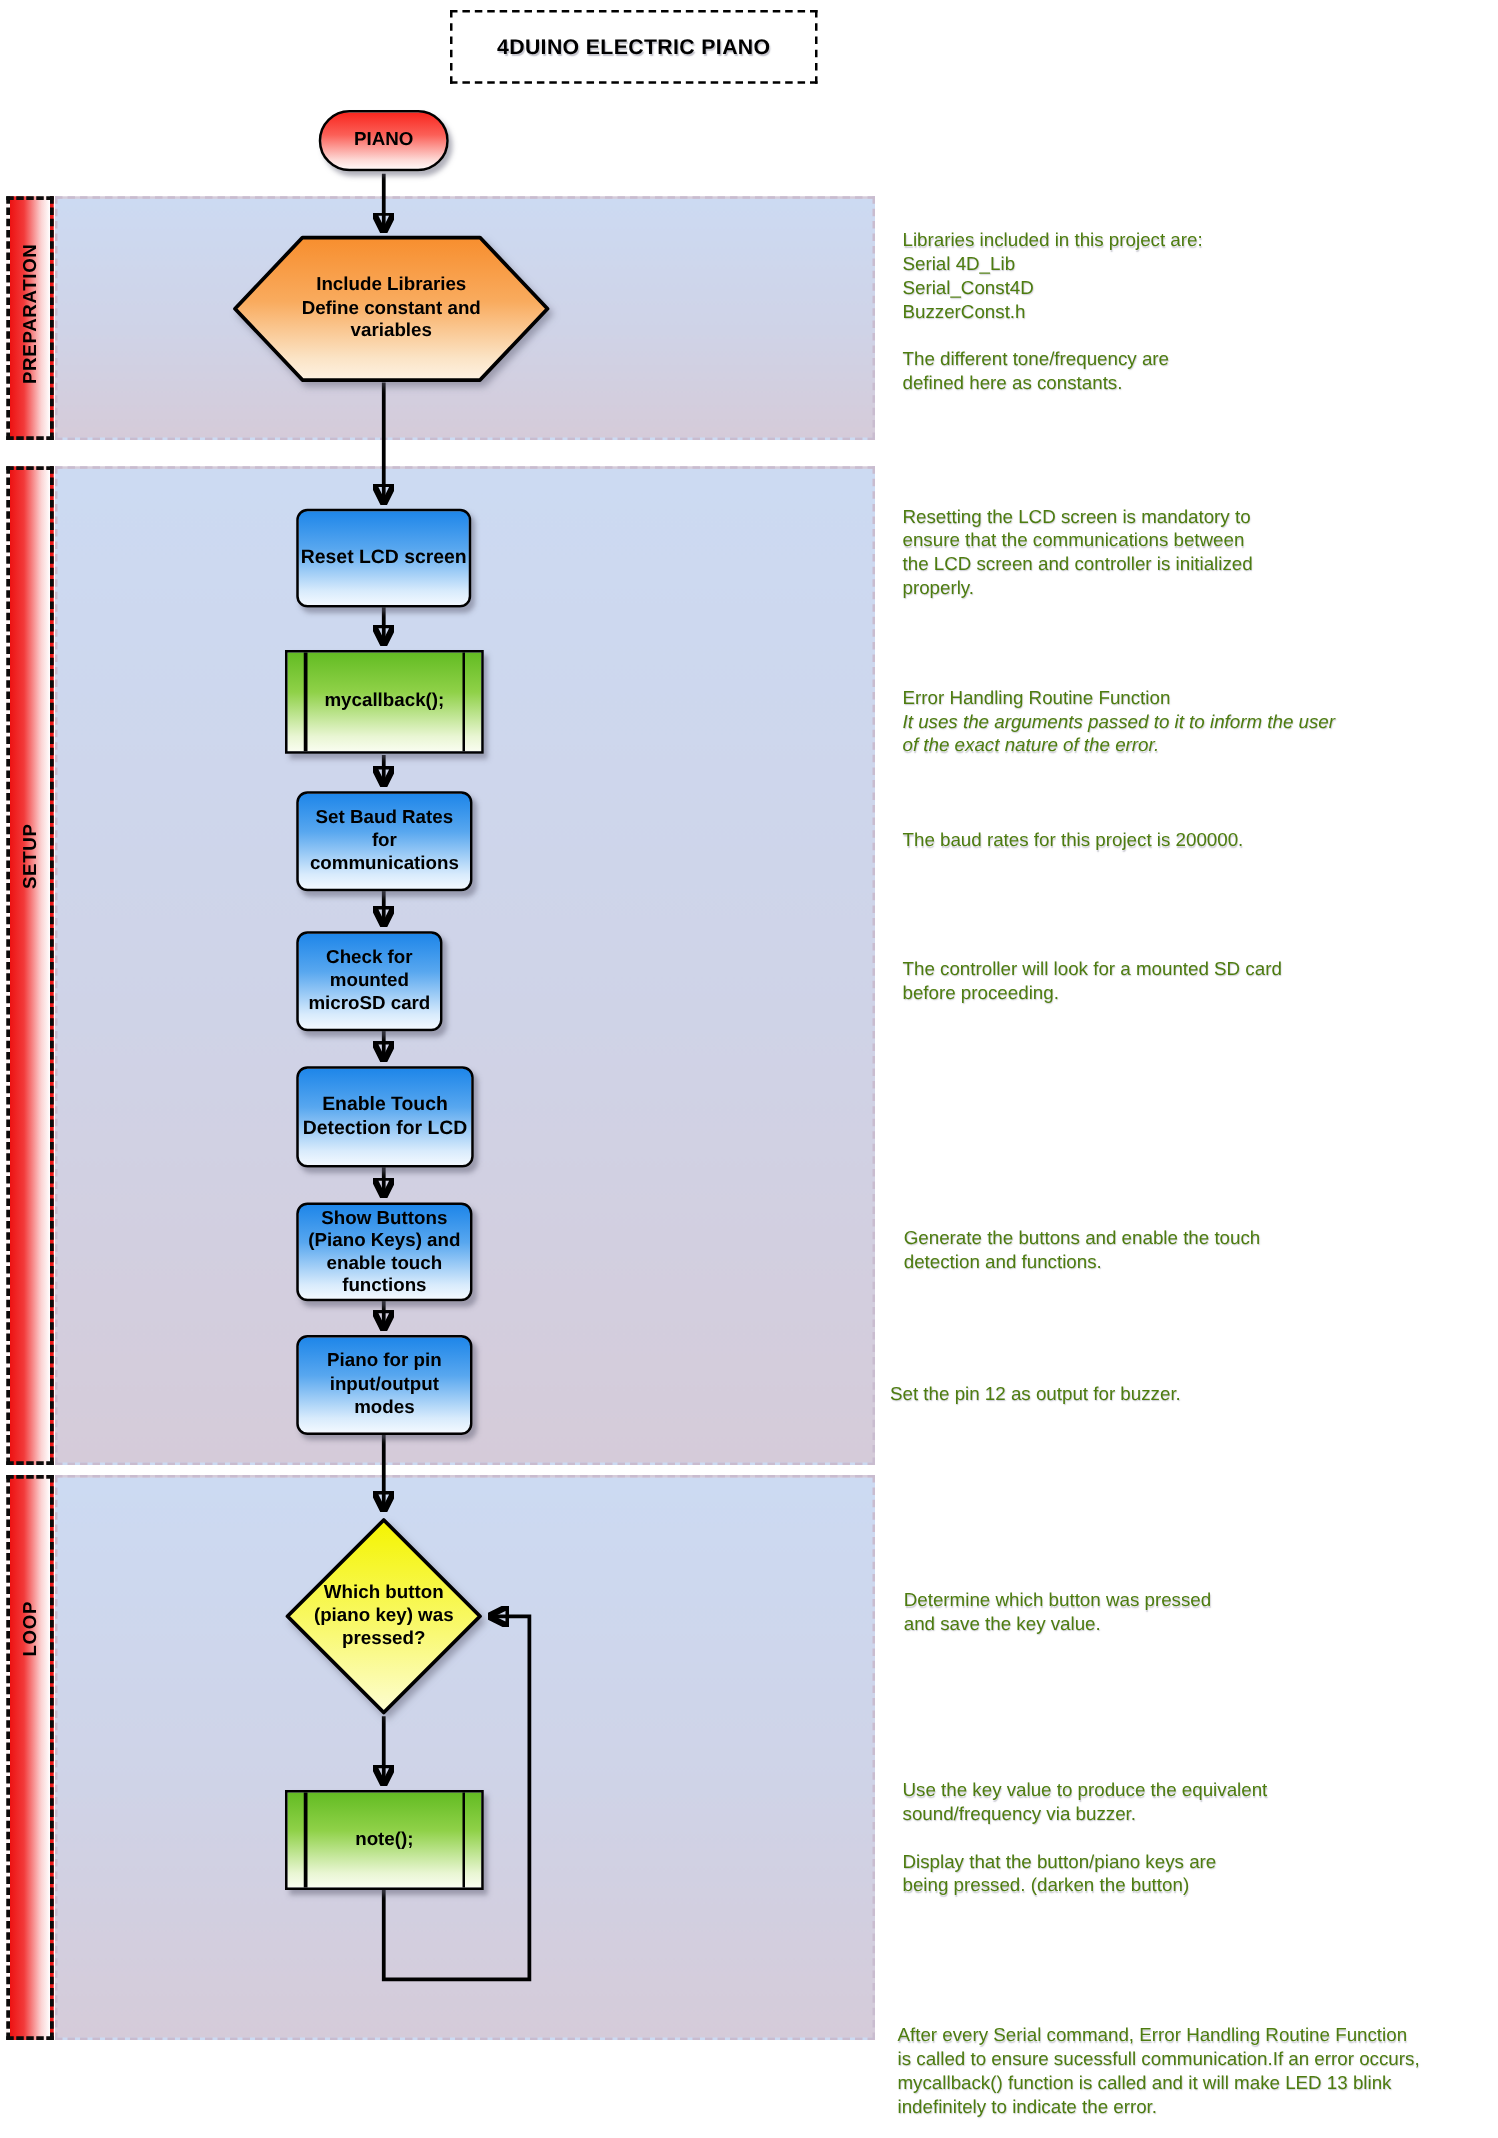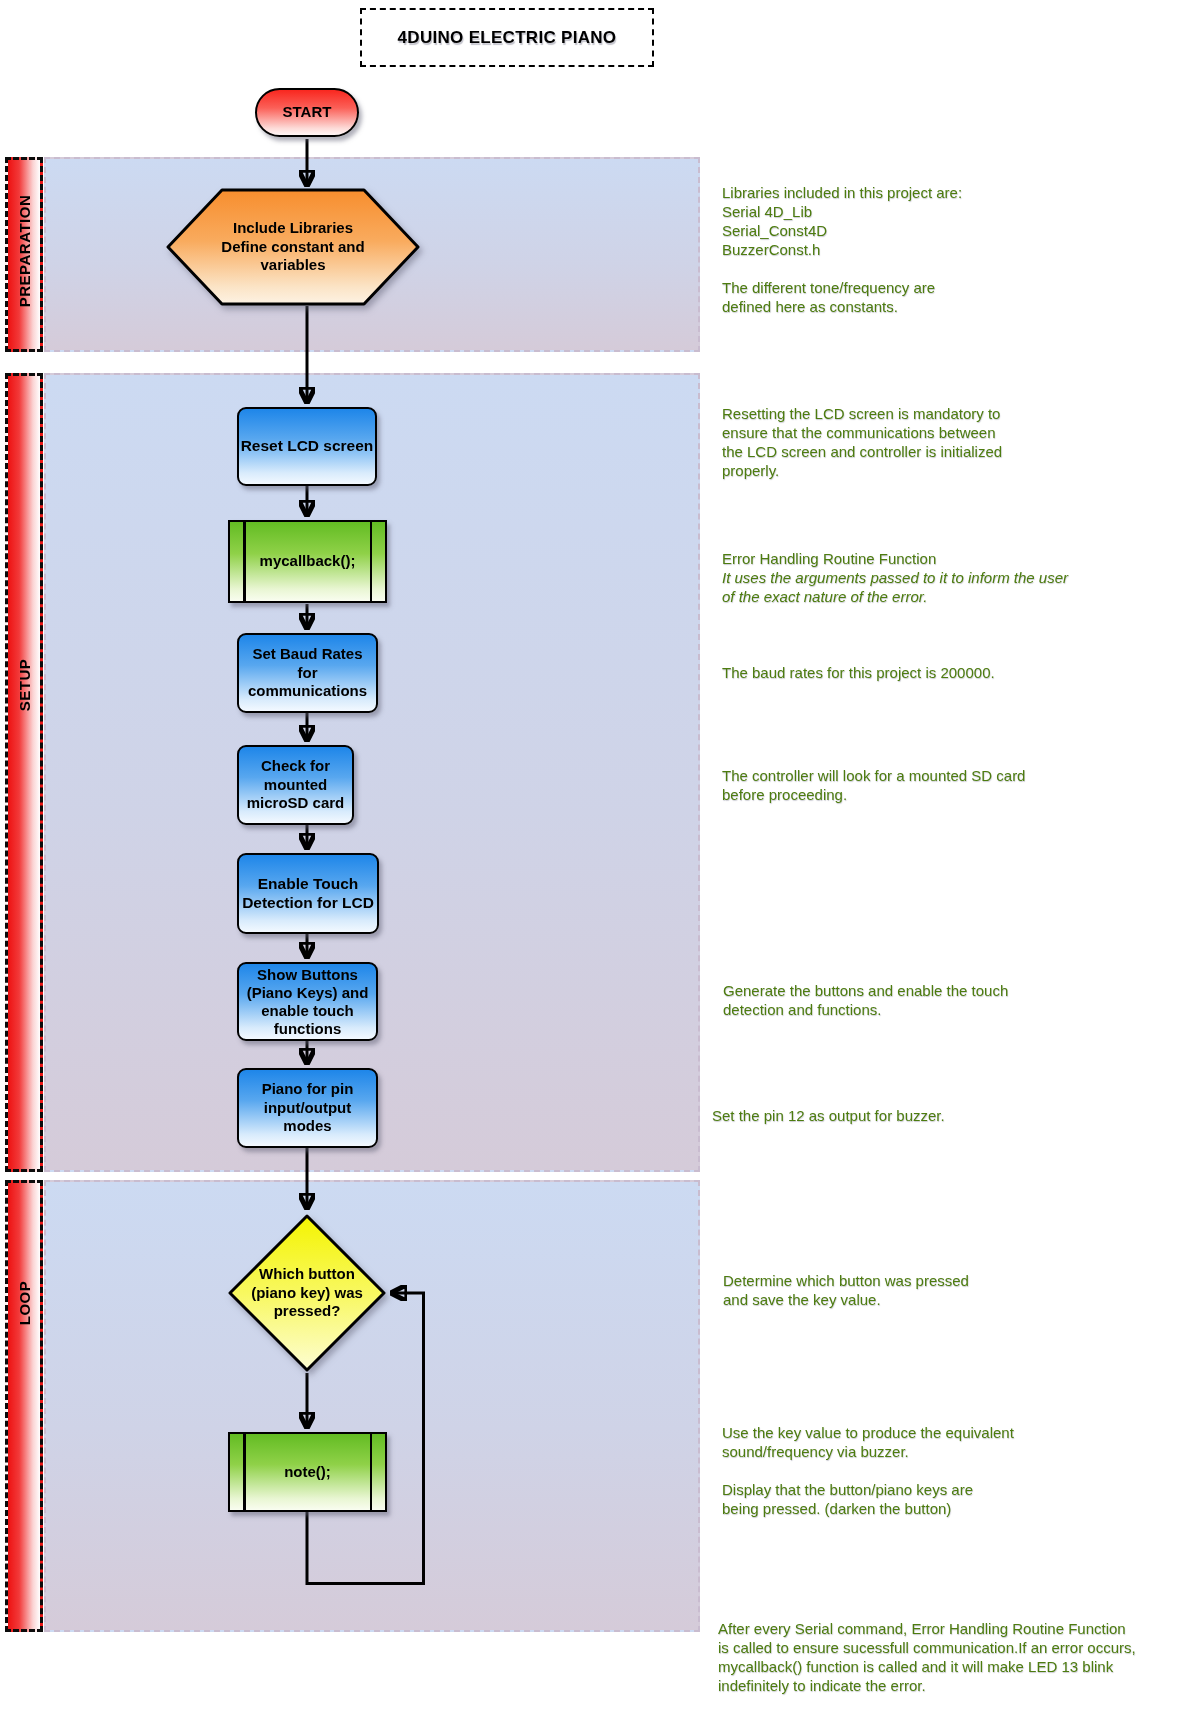--- a/index.html
+++ b/index.html
@@ -59,21 +59,21 @@
     text-align:center;font-weight:bold;font-size:15px;line-height:18.5px;
     white-space:pre-line;color:#000;
   }
   .terminator{
     left:255px;top:88px;width:104px;height:49px;
     border:2.5px solid #000;border-radius:25px;
     background:linear-gradient(180deg,#f9271f 0%,#fb6058 40%,#fddbd8 85%,#fff6f5 100%);
     box-shadow:3px 4px 4px rgba(100,100,120,.5);
   }
   .hexwrap,.diamondwrap{filter:drop-shadow(3px 4px 3px rgba(100,100,120,.5));}
-  .hexwrap{left:166px;top:188px;width:254px;height:118px;}
+  .hexwrap{left:186px;top:188px;width:254px;height:118px;}
   .diamondwrap{left:227px;top:1213px;width:160px;height:160px;}
   .proc{
     border:2.5px solid #000;border-radius:9px;
     background:linear-gradient(180deg,#1e86e9 0%,#58a7ef 40%,#d8ebfc 85%,#f3f9ff 100%);
     box-shadow:3px 4px 4px rgba(100,100,120,.5);
   }
   #node-reset{left:237px;top:407px;width:140px;height:79px;}
   #node-reset .nodetext{font-size:15.5px;}
   #node-baud{left:237px;top:633px;width:141px;height:80px;}
   #node-sd{left:237px;top:745px;width:117px;height:80px;}
@@ -144,21 +144,21 @@
   <path d="M307 713 V740" marker-end="url(#arrow)"></path>
   <path d="M307 825 V848" marker-end="url(#arrow)"></path>
   <path d="M307 934 V957" marker-end="url(#arrow)"></path>
   <path d="M307 1041 V1063" marker-end="url(#arrow)"></path>
   <path d="M307 1148 V1208" marker-end="url(#arrow)"></path>
   <path d="M307 1373 V1427" marker-end="url(#arrow)"></path>
   <path d="M307 1512 V1583.5 H423.5 V1293 H392" marker-end="url(#arrow)"></path>
 </svg>
 
 <div class="abs node terminator">
-  <div class="nodetext">START</div>
+  <div class="nodetext">PIANO</div>
 </div>
 
 <div class="abs node hexwrap">
   <svg width="254" height="118" viewBox="0 0 254 118">
     <defs>
       <linearGradient id="ghex" x1="0" y1="0" x2="0" y2="1">
         <stop offset="0" stop-color="#f78e2e"></stop>
           <stop offset="0.45" stop-color="#f9ab5e"></stop>
         <stop offset="0.85" stop-color="#fbe4c6"></stop>
           <stop offset="1" stop-color="#fdf2e3"></stop>

